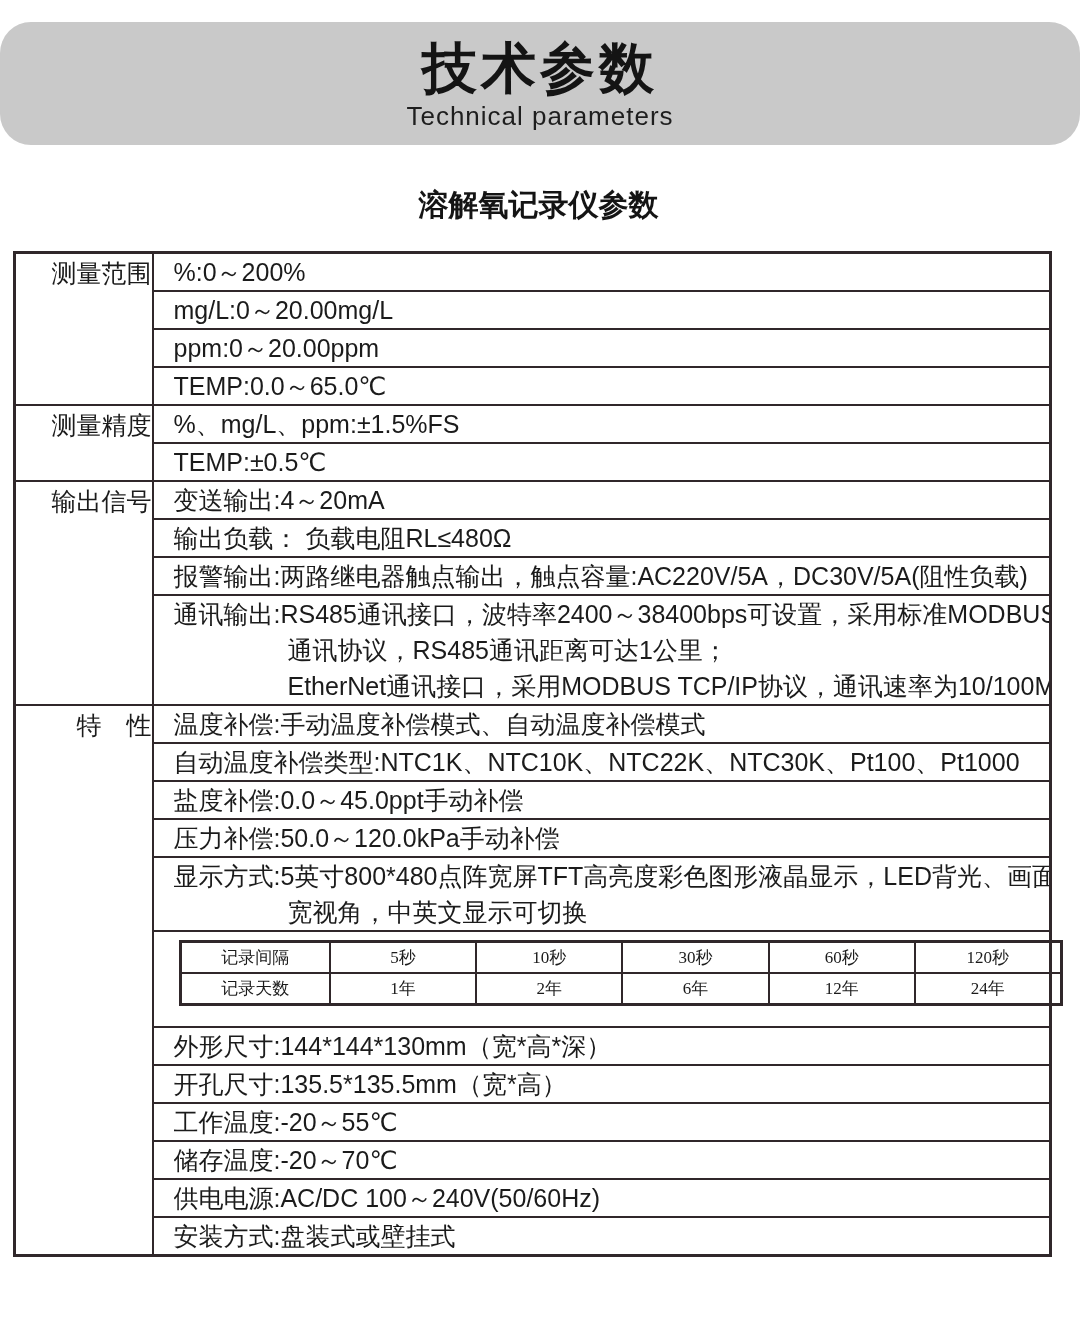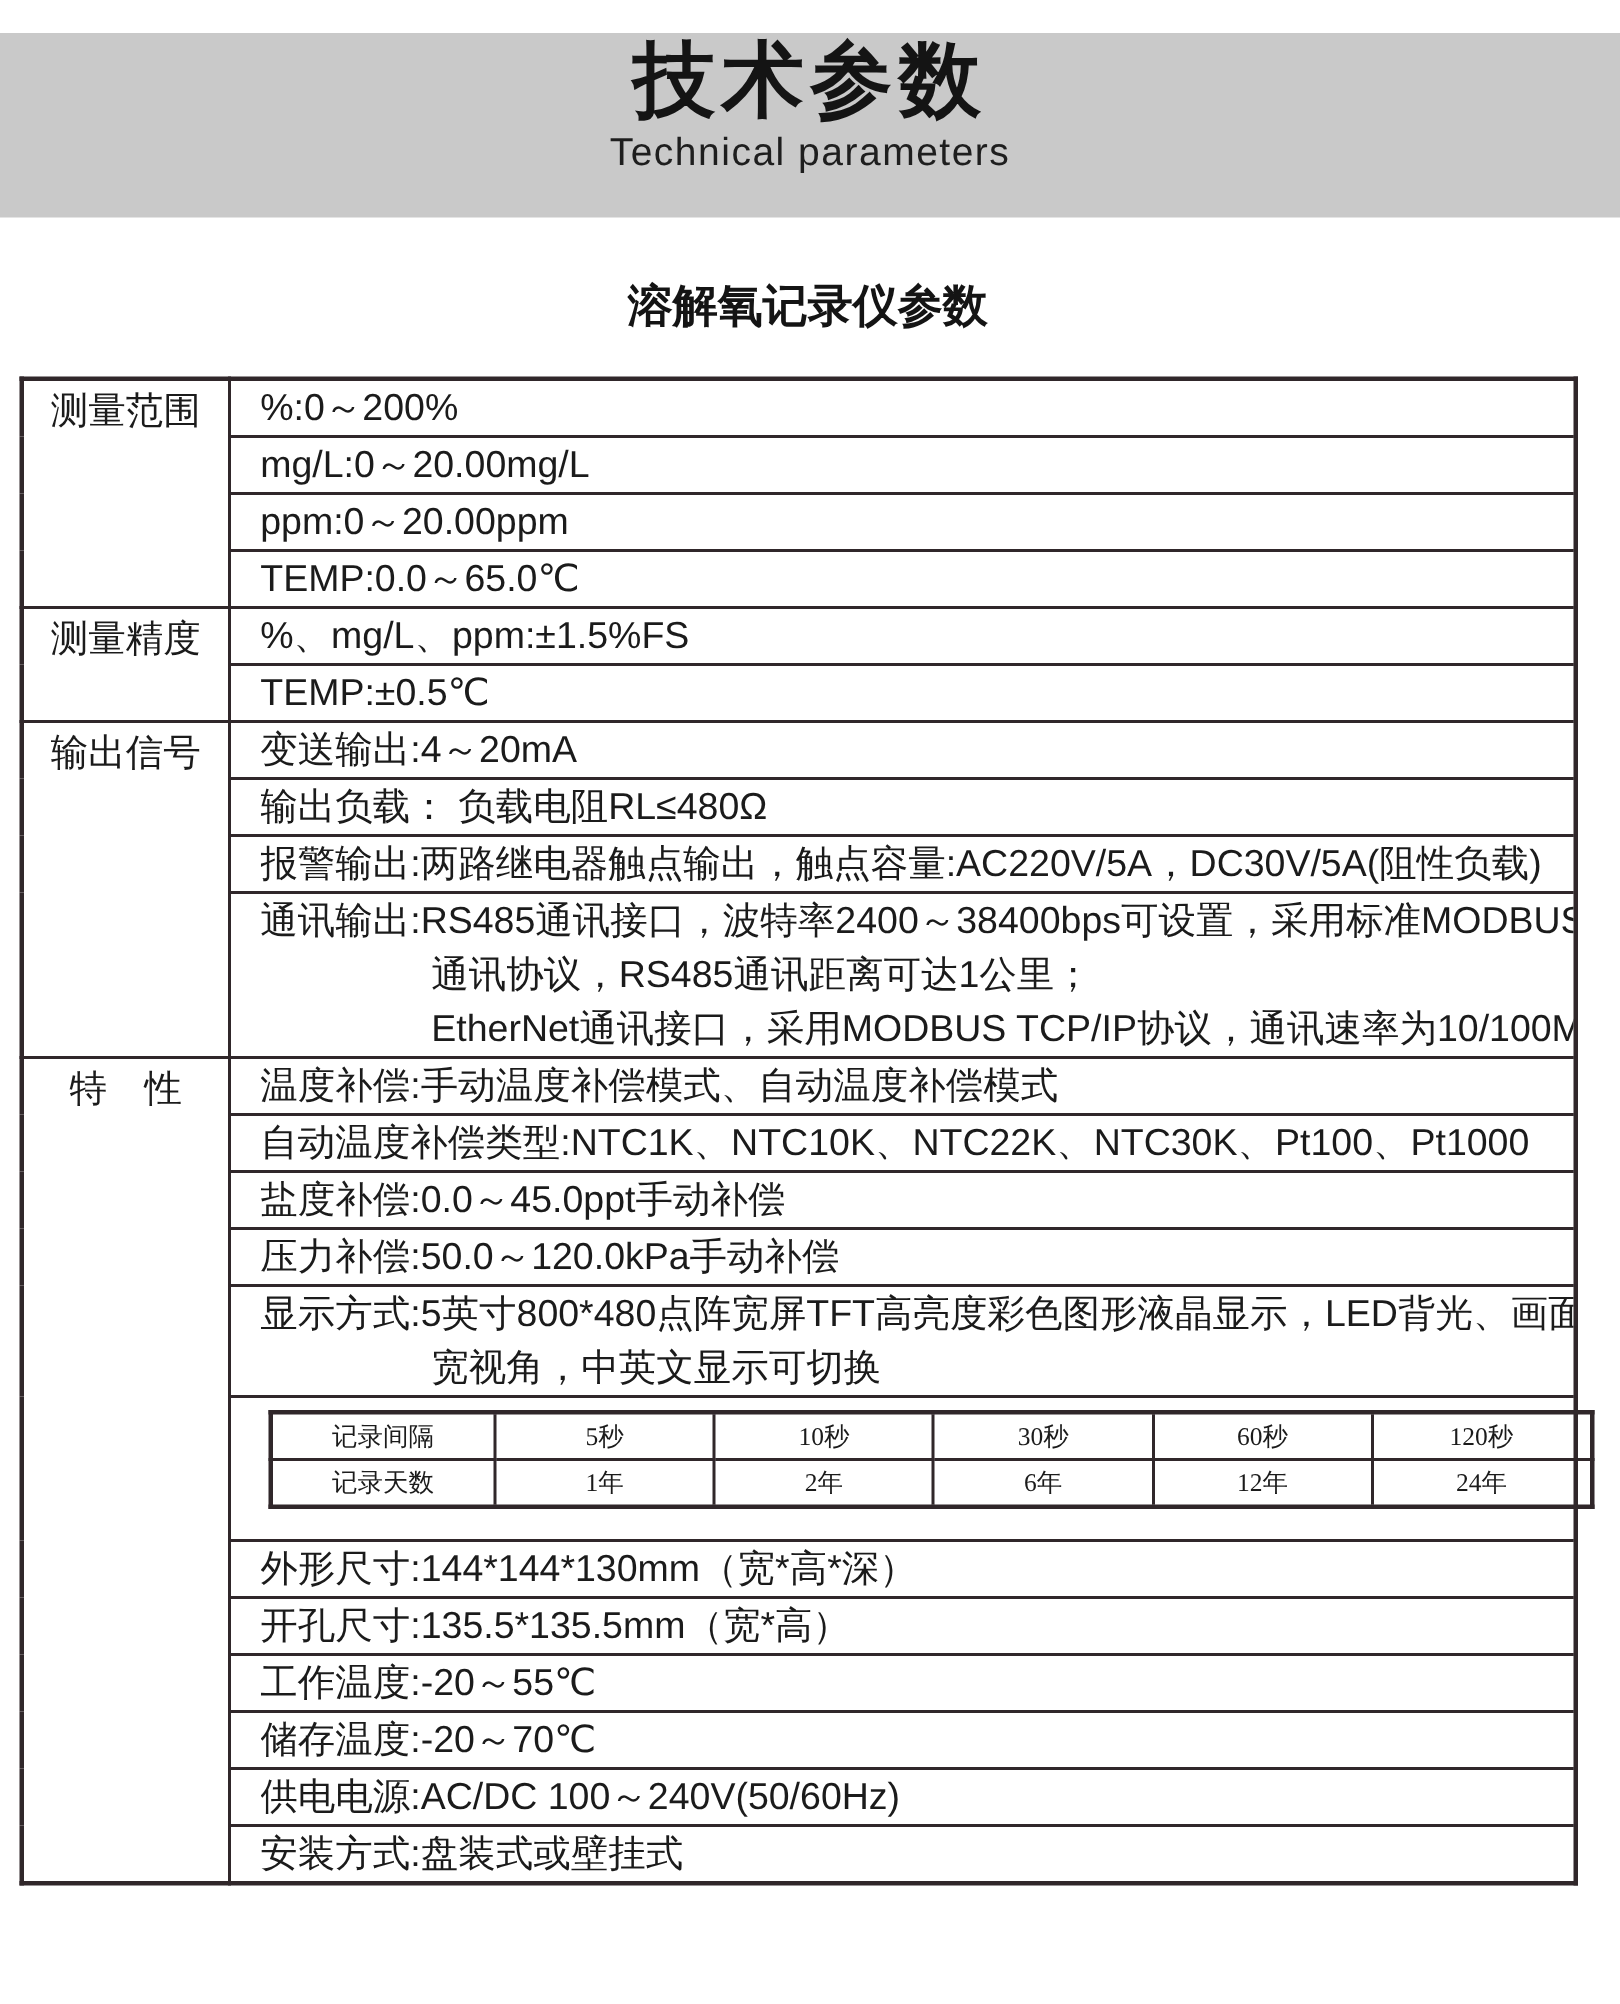--- a/index.html
+++ b/index.html
@@ -4,21 +4,21 @@
 <style>
   html,body{margin:0;padding:0;}
   body{
     width:1080px;height:1336px;background:#ffffff;
     font-family:"Liberation Sans","DejaVu Sans",sans-serif;
     color:#1b1b1b;position:relative;overflow:hidden;
   }
   
   .hero{
     margin-top:22px;height:123px;background:#c9c9c9;
-    display:flex;flex-direction:column;align-items:center;
+    display:flex;flex-direction:column;align-items:center;justify-content:center;border-radius:31px;
   }
   .hero-title{
     font-size:55px;font-weight:700;letter-spacing:4px;color:#141414;line-height:62px;
   }
   .hero-subtitle{
     font-size:26px;font-weight:400;color:#1e1e1e;letter-spacing:1px;line-height:30px;margin-top:2px;
   }
   
   .section-title{
     margin:42px 3px 0 0;text-align:center;
@@ -28,21 +28,21 @@
   .spec-table{
     border-collapse:collapse;table-layout:fixed;
     width:1039px;margin:28px 0 0 13px;
   }
   .spec-table th,.spec-table td{
     border:2px solid #30272a;padding:0;
     font-size:25px;font-weight:400;vertical-align:top;
   }
   .spec-table{border:3px solid #30272a;}
   th.grp{
-    width:138px;text-align:center;padding-top:3px;
+    width:138px;text-align:right;padding-top:3px;
     font-size:25px;color:#1b1b1b;background:#ffffff;
   }
   td.val{padding-left:20px;}
   .ln{line-height:36px;height:36px;white-space:nowrap;overflow:hidden;}
   td.multi .ln{height:36px;}
   .cont{padding-left:114px;}
   td.h1{height:36px;}          
   
   .rec-wrap{padding:0 0 20px 0;}
   .record-table{

